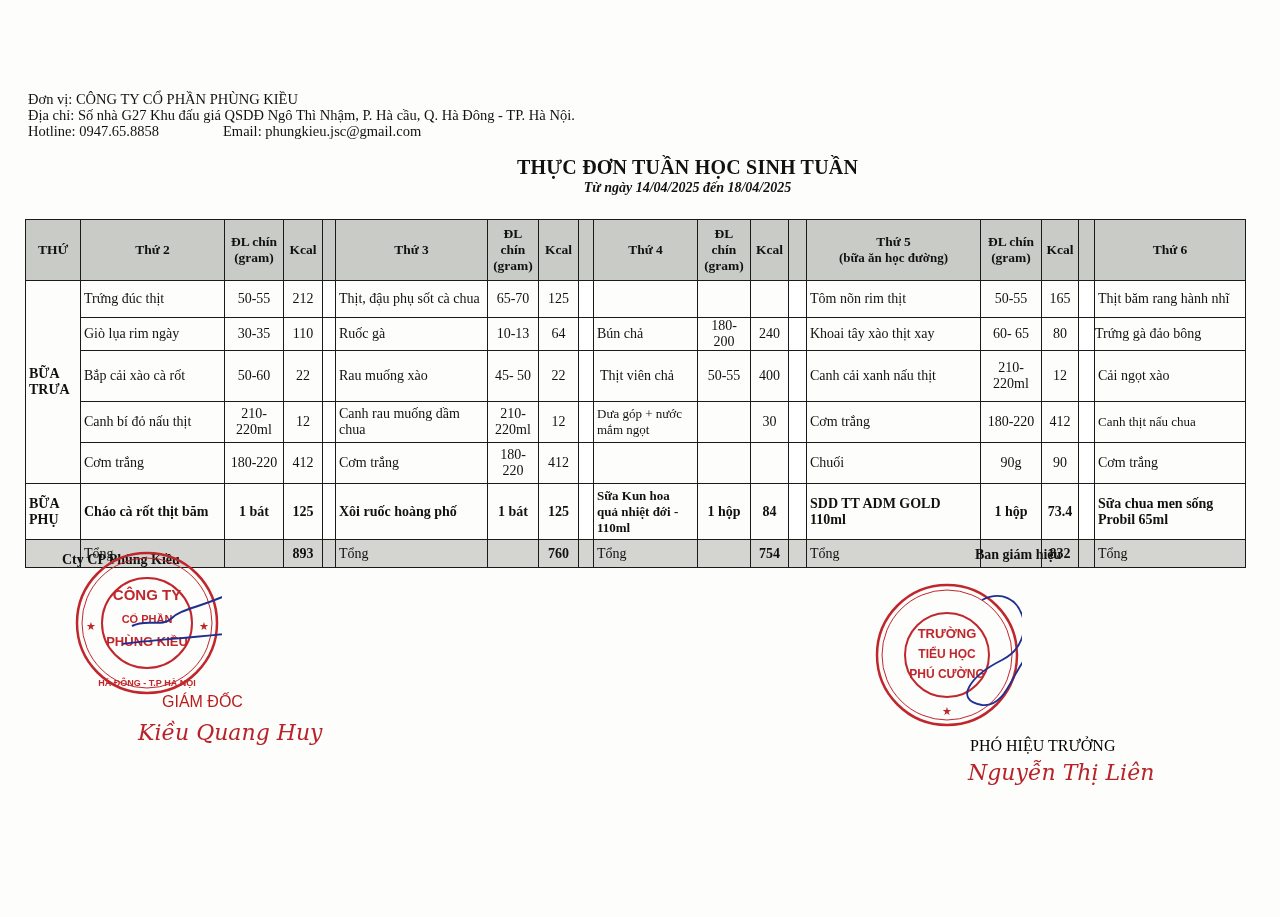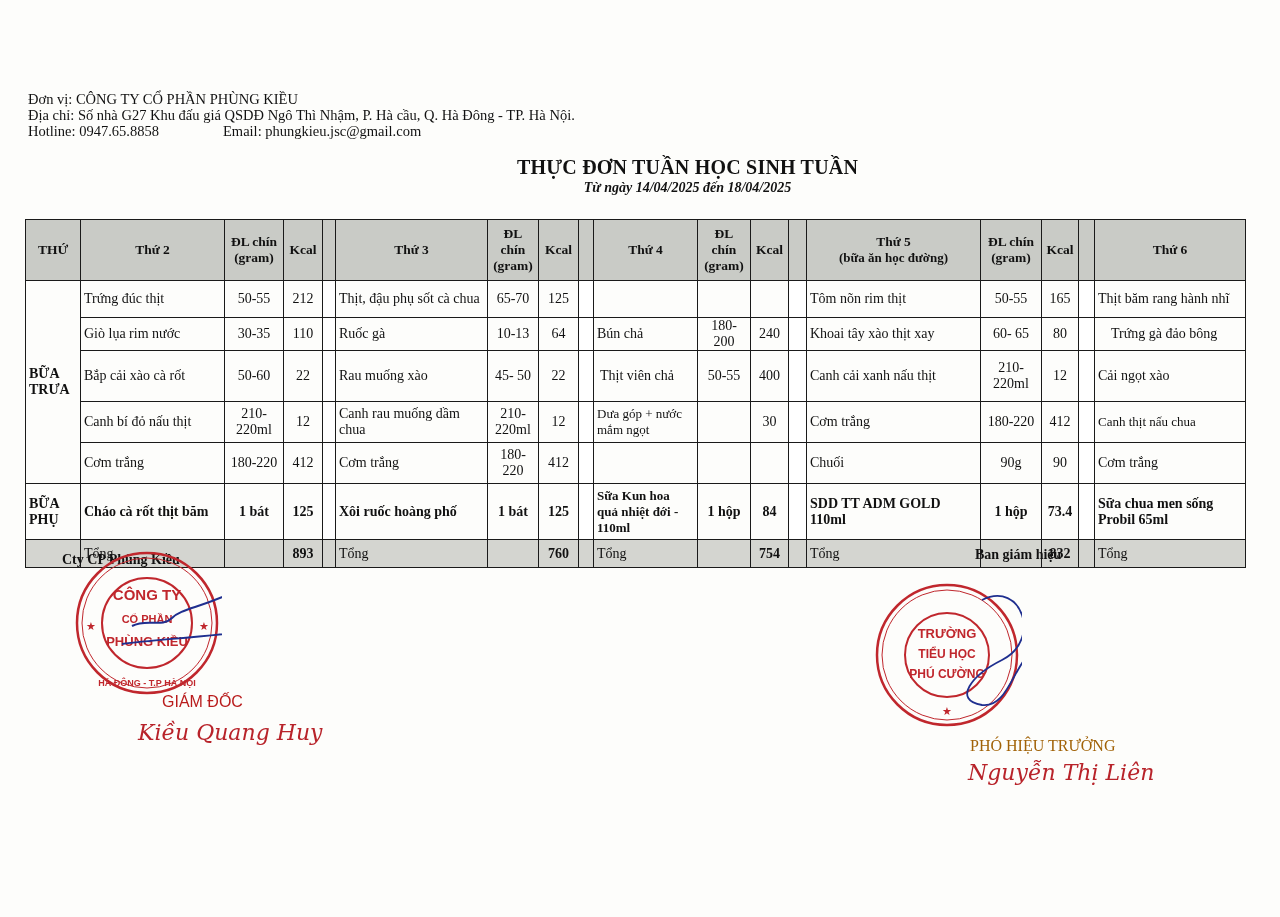--- a/index.html
+++ b/index.html
@@ -17,21 +17,21 @@
   table.menu td.gap { background:#fff; padding:0; }
   table.menu th.gap { background:#c9cbc6; padding:0; }
   table.menu td.meal { text-align:left; font-weight:bold; font-size:14px; }
   table.menu tr.phu td { font-weight:bold; }
   table.menu tr.tong td { background:#d4d5d0; line-height:15px; }
   table.menu tr.tong td.num { text-align:center;font-weight:bold; }
 
   .sign-left-label { position:absolute; left:62px; top:552px; font-size:14px; font-weight:bold; }
   .sign-right-label { position:absolute; left:975px; top:547px; font-size:14px; font-weight:bold; }
   .role { position:absolute; font-family:"Liberation Sans", sans-serif; color:#b91c1c; font-size:16px; }
-  .role-right { position:absolute; font-family:"Liberation Serif", serif; color:#a16207; font-size:16px; }
+  .role-right { position:absolute; font-family:"Liberation Serif", serif; color:#000000; font-size:16px; }
   .sig-name { position:absolute; font-family:"DejaVu Serif", serif; font-style:italic; color:#b8232a; font-size:22px; }
   .stamp { position:absolute; }
 </style>
 </head>
 <body>
 
 <div>
   <div class="hdr-line" style="top:90px;">Đơn vị: CÔNG TY CỔ PHẦN PHÙNG KIỀU</div>
   <div class="hdr-line" style="top:106px;">Địa chỉ: Số nhà G27 Khu đấu giá QSDĐ Ngô Thì Nhậm, P. Hà cầu, Q. Hà Đông - TP. Hà Nội.</div>
   <div class="hdr-line" style="top:122px; width:600px;">
@@ -104,37 +104,37 @@
     <td class="num"></td>
     <td class="gap"></td>
     <td>Tôm nõn rim thịt</td>
     <td class="num">50-55</td>
     <td class="num">165</td>
     <td class="gap"></td>
     <td>Thịt băm rang hành nhĩ</td>
   </tr>
 
   <tr style="height:21px;">
-    <td>Giò lụa rim nước</td>
+    <td>Giò lụa rim ngày</td>
     <td class="num">30-35</td>
     <td class="num">110</td>
     <td class="gap"></td>
     <td>Ruốc gà</td>
     <td class="num">10-13</td>
     <td class="num">64</td>
     <td class="gap"></td>
     <td>Bún chả</td>
     <td class="num">180-200</td>
     <td class="num">240</td>
     <td class="gap"></td>
     <td>Khoai tây xào thịt xay</td>
     <td class="num">60- 65</td>
     <td class="num">80</td>
     <td class="gap"></td>
-    <td style="padding-left:16px;">Trứng gà đảo bông</td>
+    <td style="padding-left:0;">Trứng gà đảo bông</td>
   </tr>
 
   <tr style="height:51px;">
     <td>Bắp cải xào cà rốt</td>
     <td class="num">50-60</td>
     <td class="num">22</td>
     <td class="gap"></td>
     <td>Rau muống xào</td>
     <td class="num">45- 50</td>
     <td class="num">22</td>

